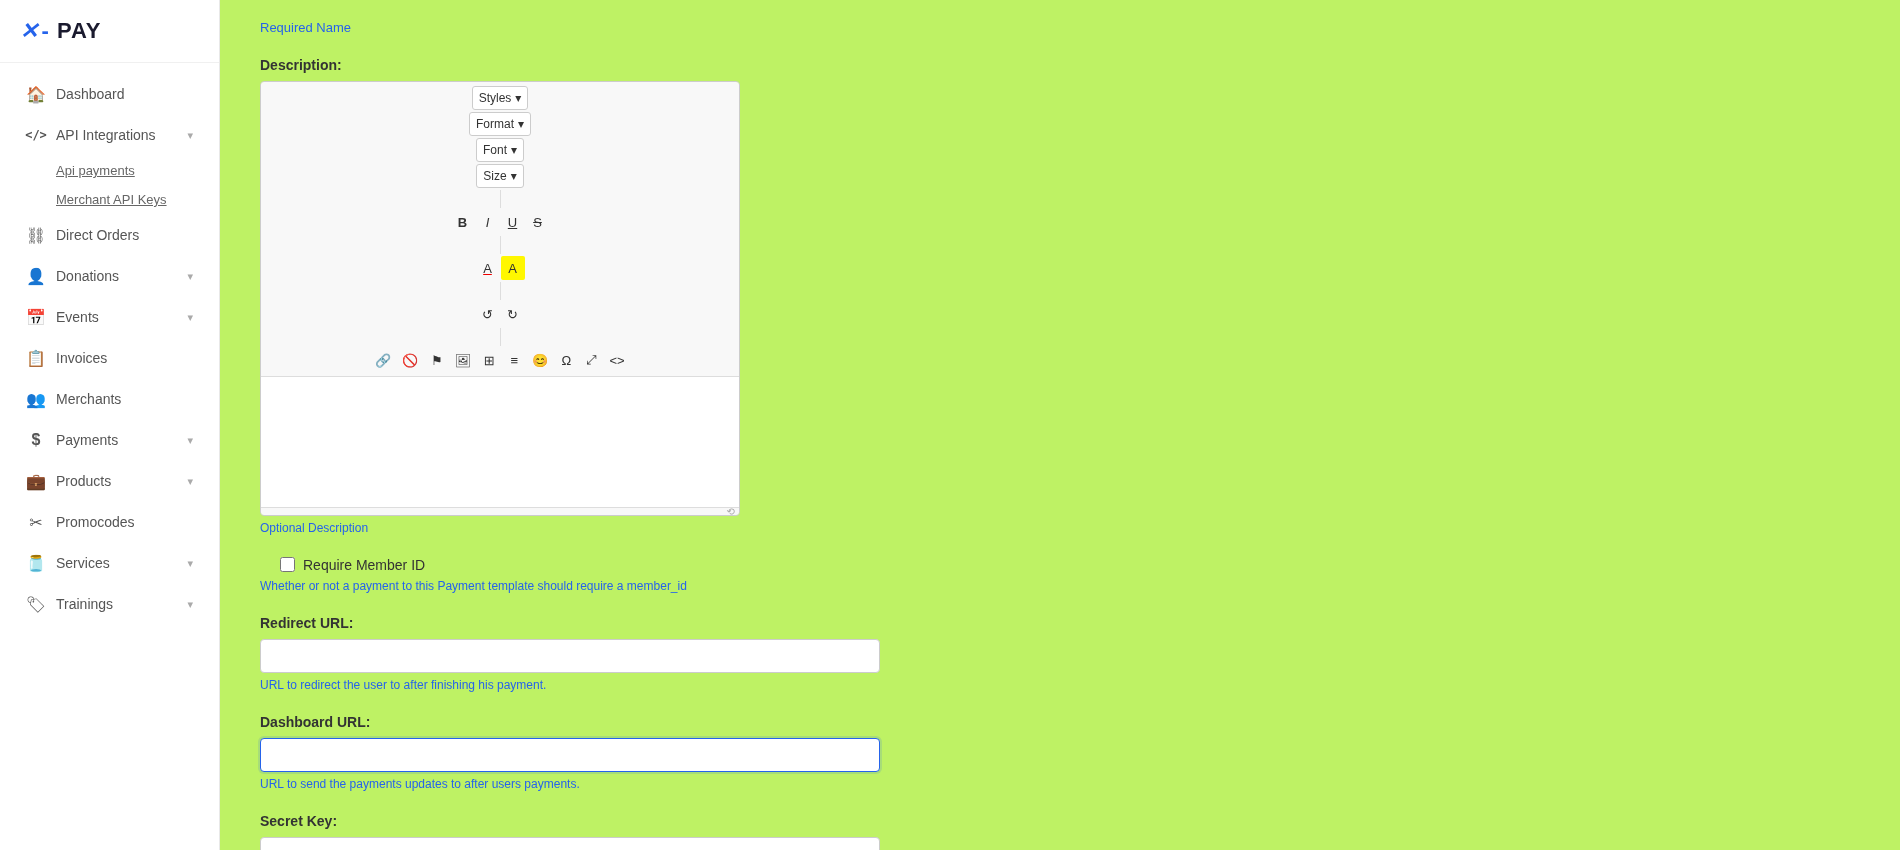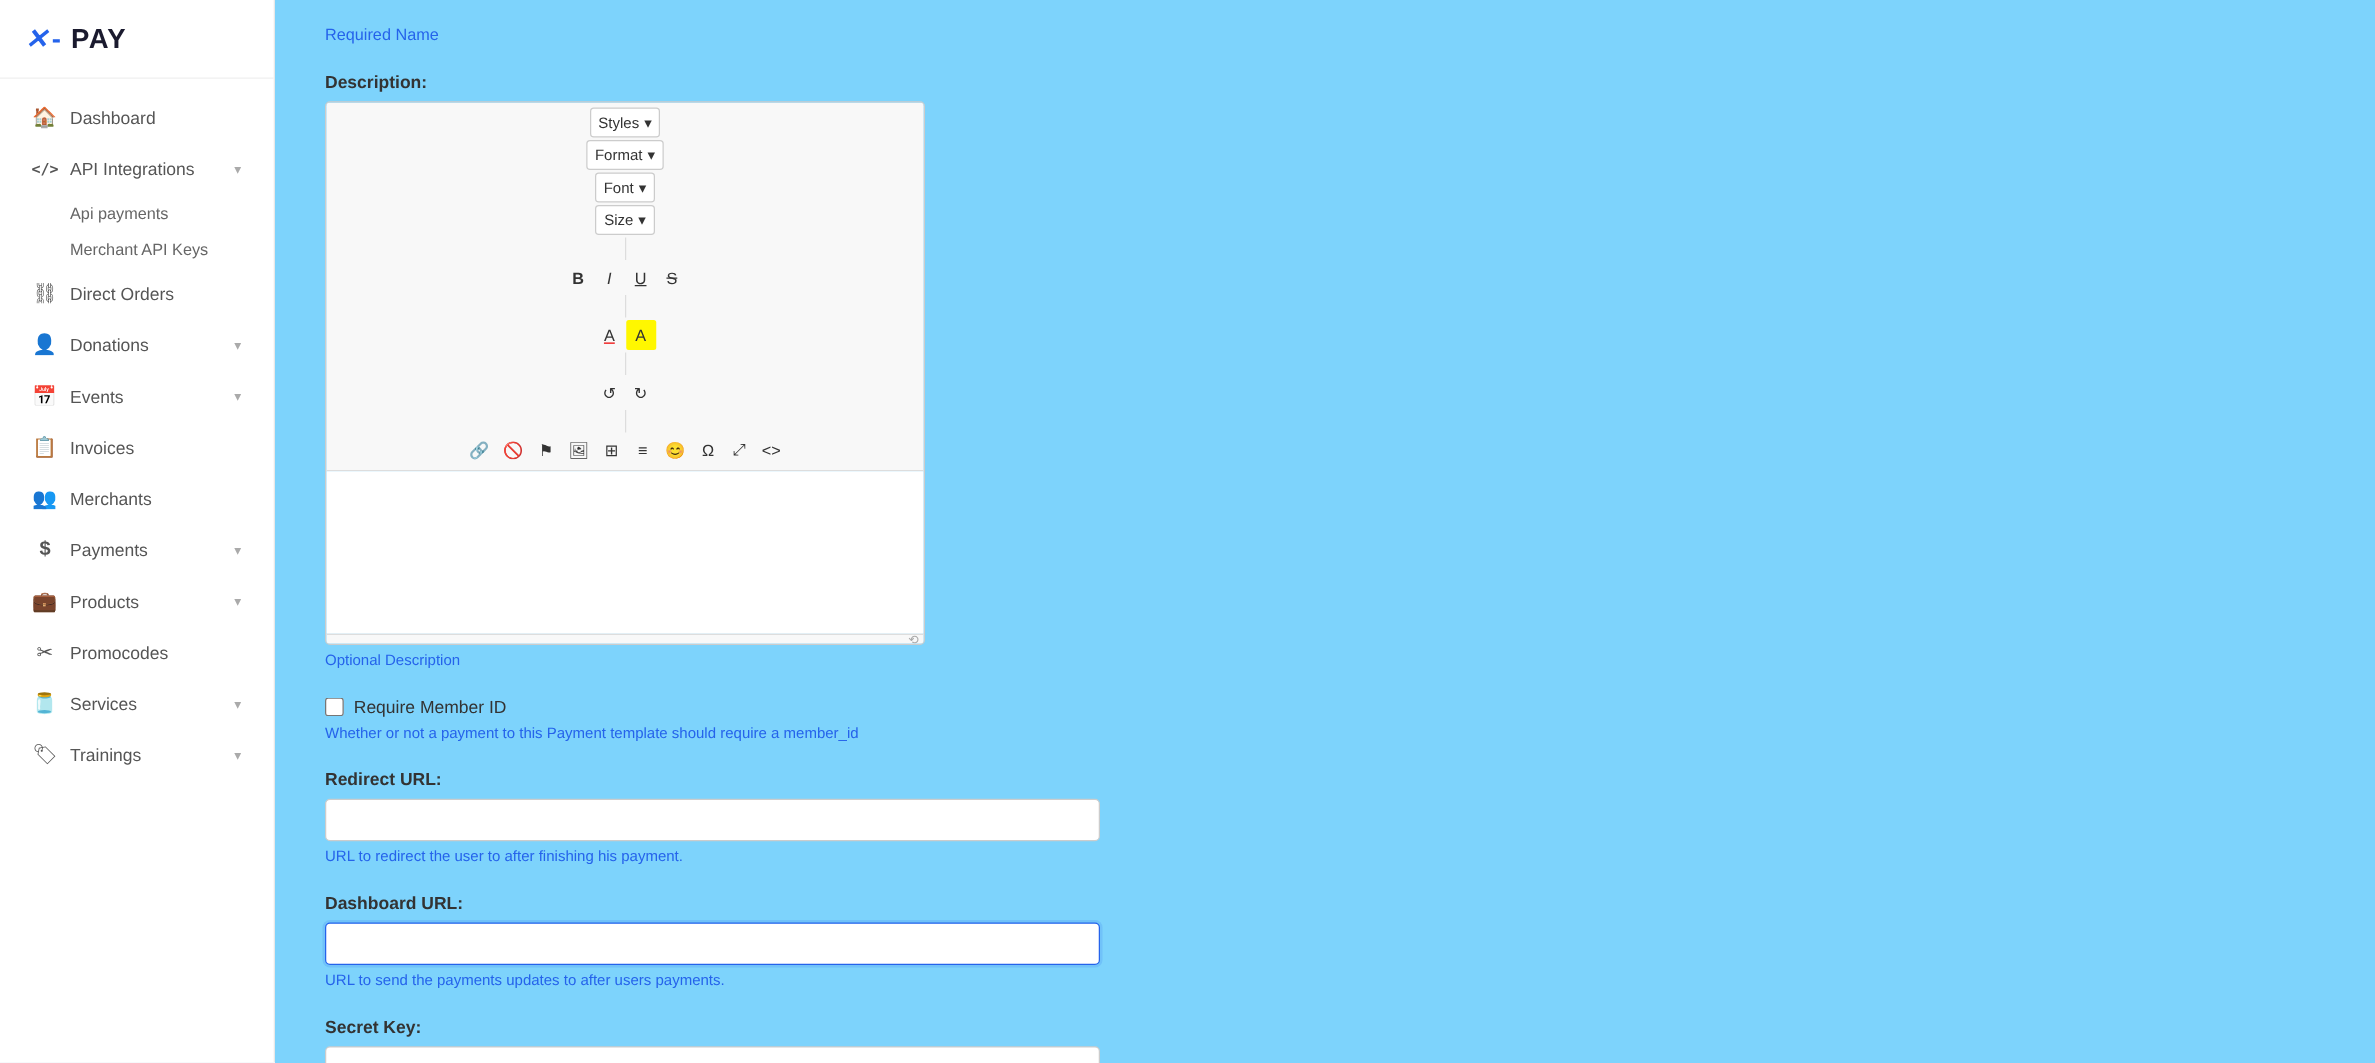--- a/index.html
+++ b/index.html
@@ -53,26 +53,27 @@
     .nav-item .nav-left { display: flex; align-items: center; gap: 10px; }
     .nav-icon { width: 20px; height: 20px; display: flex; align-items: center; justify-content: center; font-size: 16px; color: #555; }
     .nav-arrow { font-size: 11px; color: #aaa; }
     .sub-item {
       padding: 7px 18px 7px 48px;
       cursor: pointer;
       color: #666;
       font-size: 13px;
       margin: 0 8px;
       border-radius: 6px;
+      text-decoration: underline;
     }
 
     
     .main {
       flex: 1;
-      background: #7dd3fc;
+      background: #bef264;
       overflow-y: auto;
       padding: 20px 40px;
     }
 
     .form-section { margin-bottom: 20px; }
 
     .required-name {
       color: #2563eb;
       font-size: 13px;
       margin-bottom: 12px;
@@ -158,23 +159,24 @@
 
     .field-hint {
       font-size: 12px;
       color: #2563eb;
       margin-top: 5px;
     }
 
     
     .checkbox-row {
       display: flex;
-      align-items: center;
+      align-items: flex-start;
       gap: 8px;
       margin-bottom: 6px;
+      margin-left: 20px;
     }
     .checkbox-input {
       width: 15px;
       height: 15px;
       cursor: pointer;
     }
     .checkbox-label {
       font-size: 14px;
       color: #333;
     }

